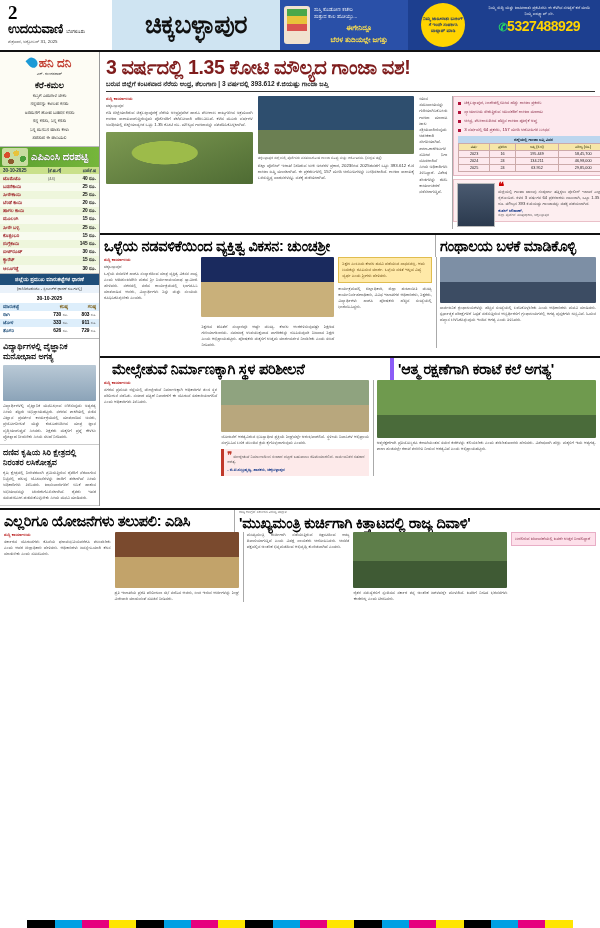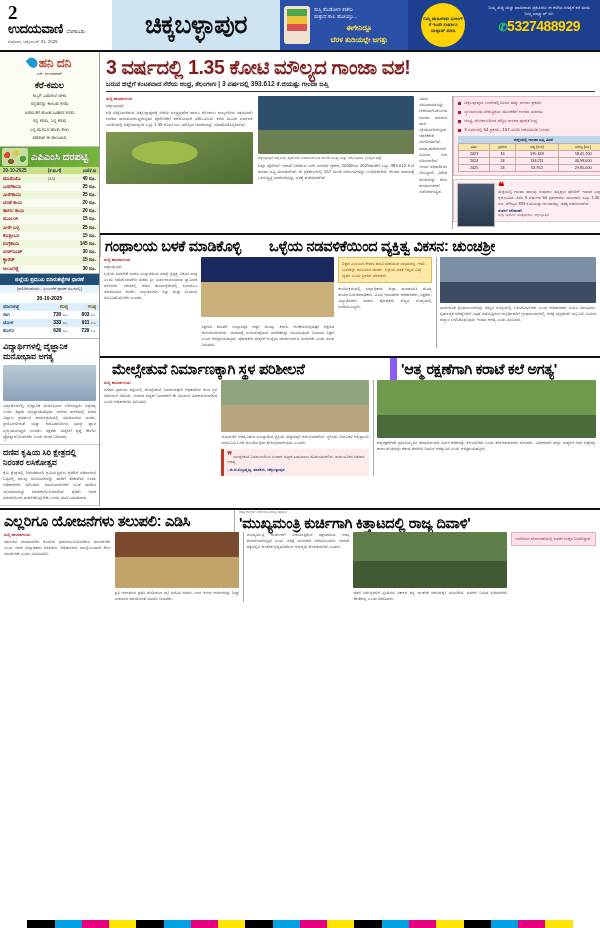--- a/index.html
+++ b/index.html
@@ -387,22 +387,22 @@
               <div class="qname">ಕುಶಲ್ ಚೌಹಾಣ್,</div>
               <div class="smallcap">ಜಿಲ್ಲಾ ಪೊಲೀಸ್ ವರಿಷ್ಠಾಧಿಕಾರಿ, ಚಿಕ್ಕಬಳ್ಳಾಪುರ</div>
             </div>
           </div>
 
         </div>
       </div>
 
       <div class="sec">
         <div style="display:flex;">
+          <h2 style="flex:1;">ಒಳ್ಳೆಯ ನಡವಳಿಕೆಯಿಂದ ವ್ಯಕ್ತಿತ್ವ ವಿಕಸನ: ಚುಂಚಶ್ರೀ</h2>
           <h2 style="flex:0 0 33%;border-left:1px solid #aaa;">ಗಂಥಾಲಯ ಬಳಕೆ ಮಾಡಿಕೊಳ್ಳಿ</h2>
-          <h2 style="flex:1;">ಒಳ್ಳೆಯ ನಡವಳಿಕೆಯಿಂದ ವ್ಯಕ್ತಿತ್ವ ವಿಕಸನ: ಚುಂಚಶ್ರೀ</h2>
         </div>
         <div class="sec-grid">
           <div style="flex:0 0 19%;">
             <div class="byline">ಸುದ್ದಿ ಕಾರ್ಯಾಲಯ</div>
             <div class="byline2">ಚಿಕ್ಕಬಳ್ಳಾಪುರ</div>
             <div class="stext">ಒಳ್ಳೆಯ ನಡವಳಿಕೆ ಹಾಗೂ ಸಂಸ್ಕಾರದಿಂದ ಮಾತ್ರ ವ್ಯಕ್ತಿತ್ವ ವಿಕಸನ ಸಾಧ್ಯ ಎಂದು ಆದಿಚುಂಚನಗಿರಿ ಮಠದ ಶ್ರೀ ನಿರ್ಮಲಾನಂದನಾಥ ಸ್ವಾಮೀಜಿ ಹೇಳಿದರು. ನಗರದಲ್ಲಿ ನಡೆದ ಕಾರ್ಯಕ್ರಮದಲ್ಲಿ ಭಾಗವಹಿಸಿ ಮಾತನಾಡಿದ ಅವರು, ವಿದ್ಯಾರ್ಥಿಗಳು ಶಿಸ್ತು ಮತ್ತು ಸಂಯಮ ರೂಢಿಸಿಕೊಳ್ಳಬೇಕು ಎಂದರು.</div>
           </div>
           <div style="flex:0 0 27%;">
             <div class="sphoto" style="height:60px;background:linear-gradient(#1a2a5e 0 42%, #c9b07a 42% 100%);"></div>
             <div class="caption">&nbsp;</div>
@@ -415,21 +415,21 @@
           <div style="flex:1;" class="vdiv">
             <div class="sphoto" style="height:46px;background:linear-gradient(#7d8fa5 0 55%, #3c4c63 55% 100%);margin-left:3px;width:calc(100% - 3px);"></div>
             <div class="stext" style="margin-left:3px;margin-top:2px;">ಸಾರ್ವಜನಿಕ ಗ್ರಂಥಾಲಯಗಳನ್ನು ಹೆಚ್ಚಿನ ಸಂಖ್ಯೆಯಲ್ಲಿ ಬಳಸಿಕೊಳ್ಳಬೇಕು ಎಂದು ಅಧಿಕಾರಿಗಳು ಮನವಿ ಮಾಡಿದರು. ಸ್ಪರ್ಧಾತ್ಮಕ ಪರೀಕ್ಷೆಗಳಿಗೆ ಸಿದ್ಧತೆ ನಡೆಸುತ್ತಿರುವ ಅಭ್ಯರ್ಥಿಗಳಿಗೆ ಗ್ರಂಥಾಲಯಗಳಲ್ಲಿ ಅಗತ್ಯ ಪುಸ್ತಕಗಳು ಲಭ್ಯವಿವೆ. ಓದುವ ಹವ್ಯಾಸ ಬೆಳೆಸಿಕೊಳ್ಳುವುದು ಇಂದಿನ ಅಗತ್ಯ ಎಂದು ತಿಳಿಸಿದರು.</div>
           </div>
         </div>
       </div>
 
       <div class="sec">
         <div style="display:flex;">
           <h2 style="flex:1;margin-left:8px;">ಮೇಲ್ಸೇತುವೆ ನಿರ್ಮಾಣಕ್ಕಾಗಿ ಸ್ಥಳ ಪರಿಶೀಲನೆ</h2>
-          <h2 style="flex:0 0 42%;border-left:7px solid #8b5cf6;margin-left:44px;">'ಆತ್ಮ ರಕ್ಷಣೆಗಾಗಿ ಕರಾಟೆ ಕಲೆ ಅಗತ್ಯ'</h2>
+          <h2 style="flex:0 0 42%;border-left:4px solid #8b5cf6;margin-left:44px;">'ಆತ್ಮ ರಕ್ಷಣೆಗಾಗಿ ಕರಾಟೆ ಕಲೆ ಅಗತ್ಯ'</h2>
         </div>
         <div class="sec-grid">
           <div style="flex:0 0 23%;">
             <div class="byline">ಸುದ್ದಿ ಕಾರ್ಯಾಲಯ</div>
             <div class="stext">ನಗರದ ಪ್ರಮುಖ ರಸ್ತೆಯಲ್ಲಿ ಮೇಲ್ಸೇತುವೆ ನಿರ್ಮಾಣಕ್ಕಾಗಿ ಅಧಿಕಾರಿಗಳ ತಂಡ ಸ್ಥಳ ಪರಿಶೀಲನೆ ನಡೆಸಿತು. ಸಂಚಾರ ದಟ್ಟಣೆ ನಿವಾರಣೆಗೆ ಈ ಯೋಜನೆ ಸಹಕಾರಿಯಾಗಲಿದೆ ಎಂದು ಅಧಿಕಾರಿಗಳು ತಿಳಿಸಿದರು.</div>
           </div>
           <div style="flex:0 0 30%;">
             <div class="sphoto" style="height:52px;background:linear-gradient(#8fa37f 0 48%, #b8a77d 48% 100%);"></div>
             <div class="stext" style="margin-top:2px;">ಯೋಜನೆಗೆ ಅಗತ್ಯವಿರುವ ಭೂಸ್ವಾಧೀನ ಪ್ರಕ್ರಿಯೆ ಶೀಘ್ರದಲ್ಲೇ ಆರಂಭವಾಗಲಿದೆ. ಸ್ಥಳೀಯ ನಿವಾಸಿಗಳ ಅಭಿಪ್ರಾಯ ಸಂಗ್ರಹಿಸಿದ ಬಳಿಕ ಮುಂದಿನ ಕ್ರಮ ಕೈಗೊಳ್ಳಲಾಗುವುದು ಎಂದರು.</div>
             <div class="redbox" style="margin-top:3px;">

